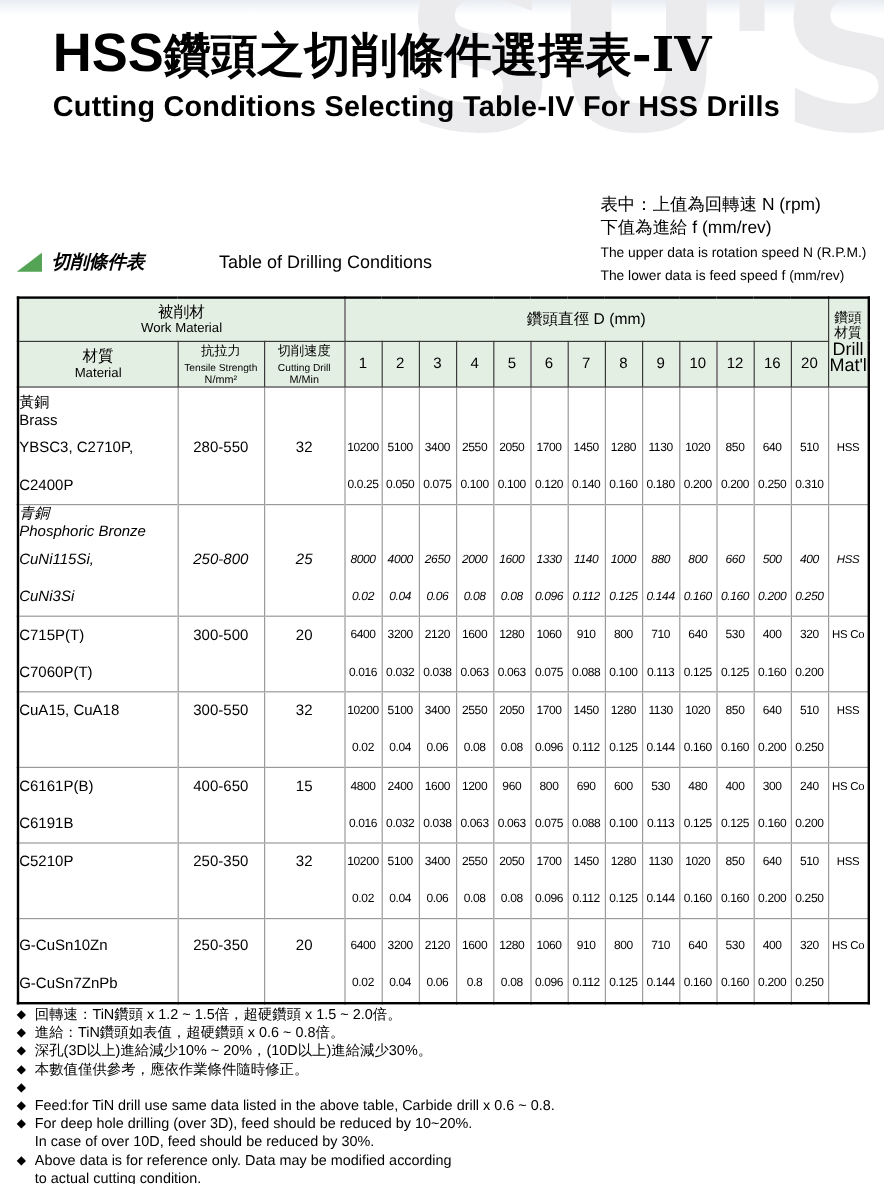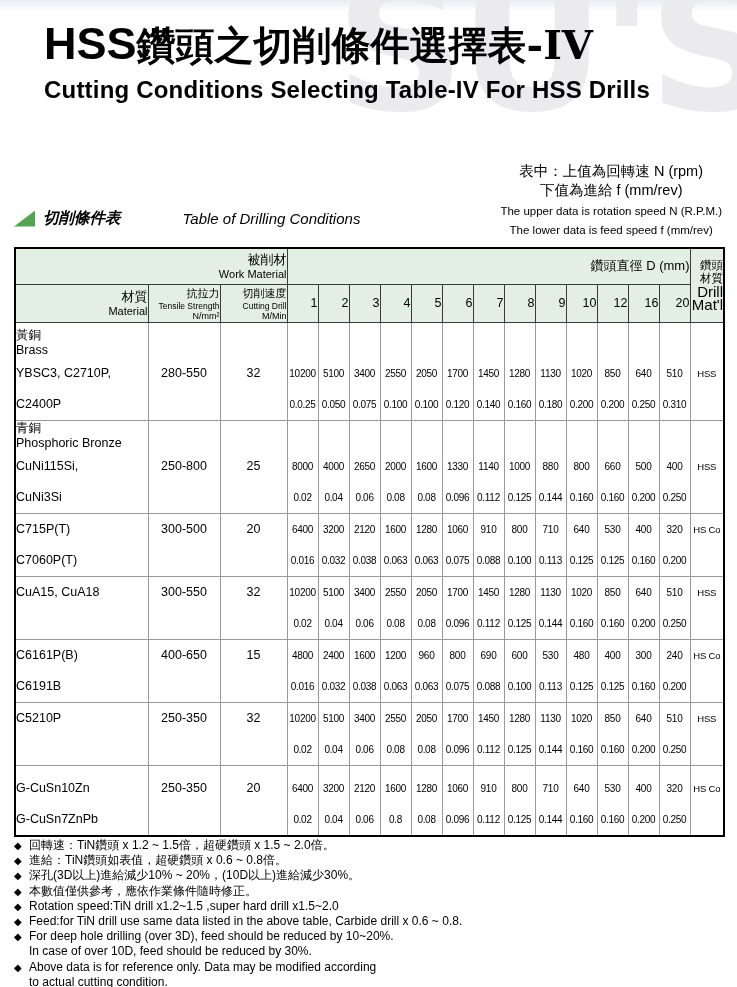--- a/index.html
+++ b/index.html
@@ -26,39 +26,39 @@
 
   
   .title { position:absolute; left:44px; top:18px; z-index:2; white-space:nowrap; }
   .title .hss { font-size:45px; font-weight:bold; letter-spacing:0px; }
   .title .cjk { font-size:39px; font-weight:bold; font-family:"DejaVu Serif", serif; }
   .title .suffix { font-size:40px; font-weight:bold; font-family:"DejaVu Serif", serif; }
   .subtitle { position:absolute; left:44px; top:76px; z-index:2;
     font-size:24px; font-weight:bold; letter-spacing:0.2px; }
 
   
-  .legend { position:absolute; right:15px; top:162px; text-align:center; z-index:2; }
+  .legend { position:absolute; right:15px; top:162px; text-align:left; z-index:2; }
   .legend .cjk { font-size:14.5px; line-height:19px; }
   .legend .en  { font-size:11.5px; line-height:15px; margin-top:4px; }
 
   
   .tbl-label { position:absolute; left:14px; top:208px; z-index:2;
     display:flex; align-items:center; }
   .tri { width:21px; height:16px; background:#55a455;
     clip-path:polygon(0 100%, 100% 0, 100% 100%); margin-right:8px; }
   .tbl-label .cjk { font-size:15.5px; font-weight:bold; font-style:italic; }
-  .tbl-label .en  { font-size:15px; font-style:italic; margin-left:62px; }
+  .tbl-label .en  { font-size:15px; margin-left:62px; }
 
   
   table.main { position:absolute; left:14px; top:247px; width:709px; z-index:2;
     border-collapse:collapse; table-layout:fixed; background:#fff;
     border:2px solid #000; }
   table.main th {
     background:#e4efe3; border:1px solid #3a3a3a;
-    font-weight:normal; text-align:right; padding:0; overflow:hidden;
+    font-weight:normal; text-align:center; padding:0; overflow:hidden;
   }
   tr.hrow1 { height:36px; }
   tr.hrow2 { height:35px; }
   .h-cjk { font-size:13px; line-height:16px; }
   .h-en  { font-size:11px; line-height:13px; }
   .h-sm  { font-size:8.5px; line-height:10px; }
   .h-un  { font-size:9px;  line-height:11px; }
   th.dia { font-size:12.5px; }
   th.drillh div { line-height:13px; }
   th.drillh .h-cjk { font-size:11.5px; }
@@ -241,21 +241,21 @@
           </td>
           <td class="num">
             <div class="ln">510</div>
             <div class="ln">0.310</div>
           </td>
           <td class="drill">
             <div class="ln">HSS</div>
             <div class="ln"></div>
           </td>
         </tr>
-        <tr class="section" style="height: 93px;">
+        <tr class="section" style="height: 93px; font-style: italic;">
           <td class="mat">
             <div class="grp">青銅</div>
             <div class="grp">Phosphoric Bronze</div>
             <div class="ln">CuNi115Si,</div>
             <div class="ln">CuNi3Si</div>
           </td>
           <td class="ctr">
             <div class="ln">250-800</div>
             <div class="ln"></div>
           </td>
@@ -685,21 +685,20 @@
       <div class="note-line">
         <span class="blt">◆</span>
         <span class="ntx">深孔(3D以上)進給減少10% ~ 20%，(10D以上)進給減少30%。</span>
       </div>
       <div class="note-line">
         <span class="blt">◆</span>
         <span class="ntx">本數值僅供參考，應依作業條件隨時修正。</span>
       </div>
       <div class="note-line">
         <span class="blt">◆</span>
-        <span class="ntx">Rotation speed:TiN drill x1.2~1.5 ,super hard drill x1.5~2.0</span>
       </div>
       <div class="note-line">
         <span class="blt">◆</span>
         <span class="ntx">Feed:for TiN drill use same data listed in the above table, Carbide drill x 0.6 ~ 0.8.</span>
       </div>
       <div class="note-line">
         <span class="blt">◆</span>
         <span class="ntx">For deep hole drilling (over 3D), feed should be reduced by 10~20%.</span>
       </div>
       <div class="note-line">

